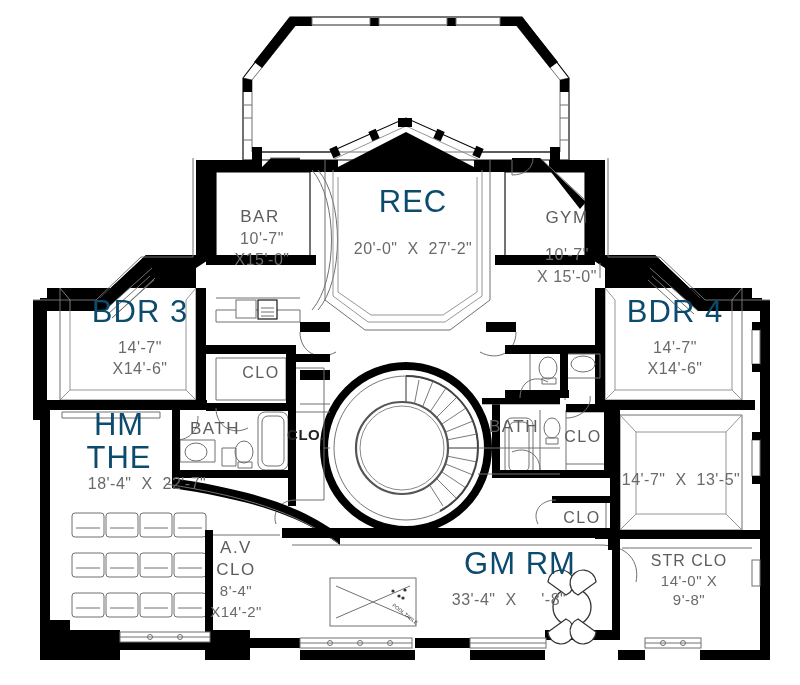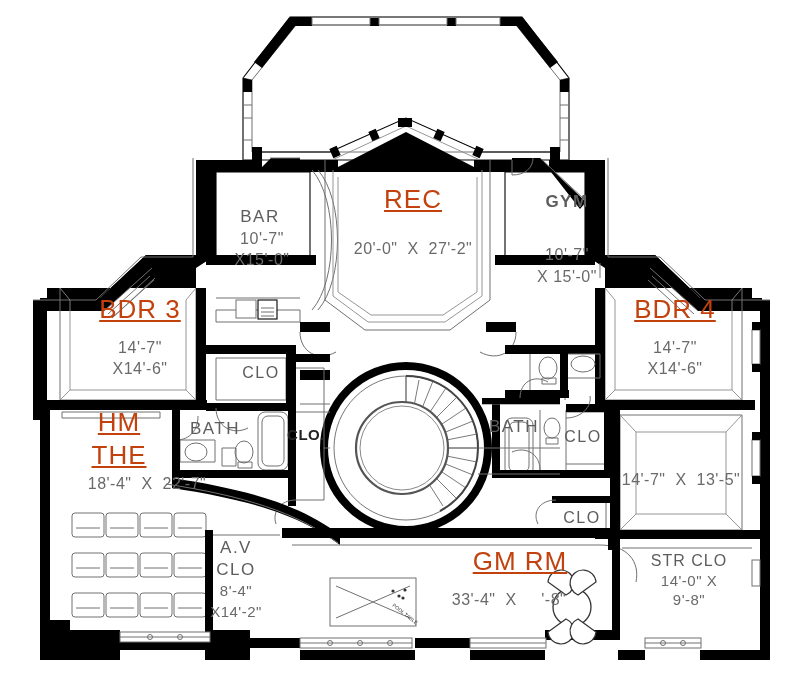--- a/index.html
+++ b/index.html
@@ -29,25 +29,24 @@
   .lbl {
     position: absolute;
     white-space: pre;
     font-family: "Liberation Sans", sans-serif;
     color: #000000;
     line-height: 1.02;
     text-align: center;
     pointer-events: none;
   }
   .room-name-big {
-    font-size: 26px;
+    font-size: 31px;
     font-weight: 400;
     letter-spacing: 1px;
-    color: #c2410c;
-    text-decoration: underline;
+    color: #0c4a6e;
   }
   .room-name-gray {
     font-size: 17px;
     font-weight: 400;
     letter-spacing: 1.5px;
     color: #5d5d5d;
   }
   .dim {
     font-size: 16px;
     letter-spacing: 0.5px;
@@ -399,21 +398,21 @@
 
   </svg>
 
   <div class="lbl room-name-big" style="left:343px; top:186px; width:140px;">REC</div>
   <div class="lbl dim" style="left:318px; top:241px; width:190px;">20'-0"  X  27'-2"</div>
 
   <div class="lbl room-name-gray" style="left:210px; top:208px; width:100px;">BAR</div>
   <div class="lbl dim" style="left:212px; top:231px; width:100px;">10'-7"</div>
   <div class="lbl dim" style="left:210px; top:252px; width:104px;">X15'-0"</div>
 
-  <div class="lbl room-name-gray" style="left:519px; top:193px; width:96px;font-weight:bold;">GYM</div>
+  <div class="lbl room-name-gray" style="left:519px; top:209px; width:96px;">GYM</div>
   <div class="lbl dim" style="left:519px; top:247px; width:96px;">10'-7"</div>
   <div class="lbl dim" style="left:516px; top:269px; width:102px;">X 15'-0"</div>
 
   <div class="lbl room-name-big" style="left:69px; top:296px; width:142px;text-align:center;">BDR 3</div>
   <div class="lbl dim" style="left:79px; top:340px; width:122px;">14'-7"</div>
   <div class="lbl dim" style="left:76px; top:361px; width:128px;">X14'-6"</div>
 
   <div class="lbl room-name-big" style="left:604px; top:296px; width:142px;">BDR 4</div>
   <div class="lbl dim" style="left:614px; top:340px; width:122px;">14'-7"</div>
   <div class="lbl dim" style="left:611px; top:361px; width:128px;">X14'-6"</div>

